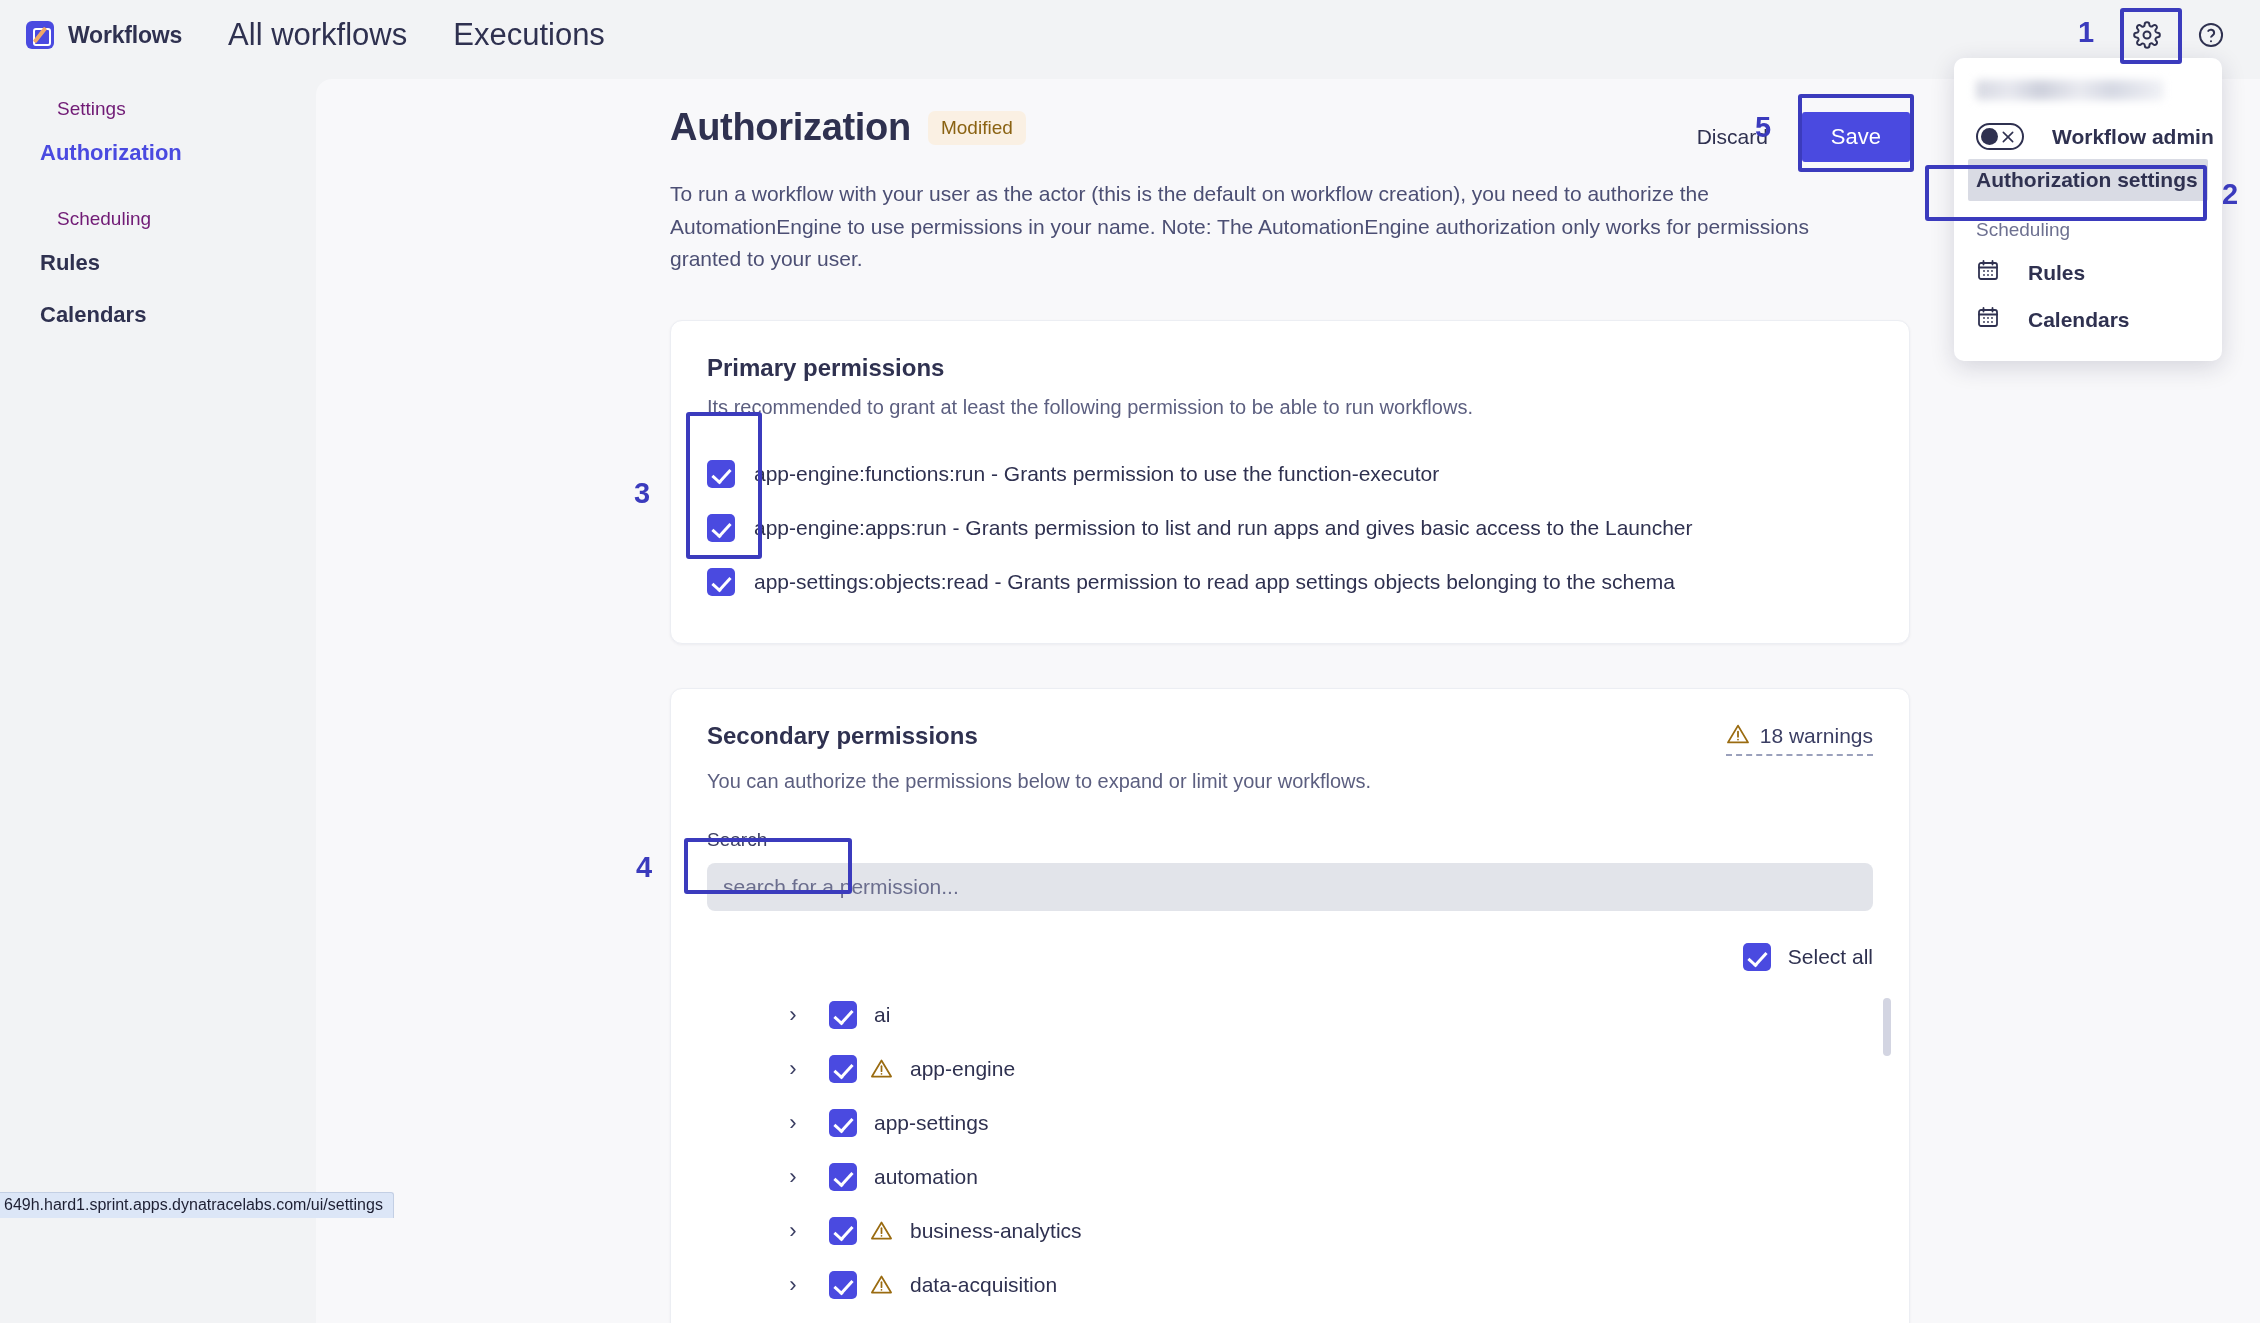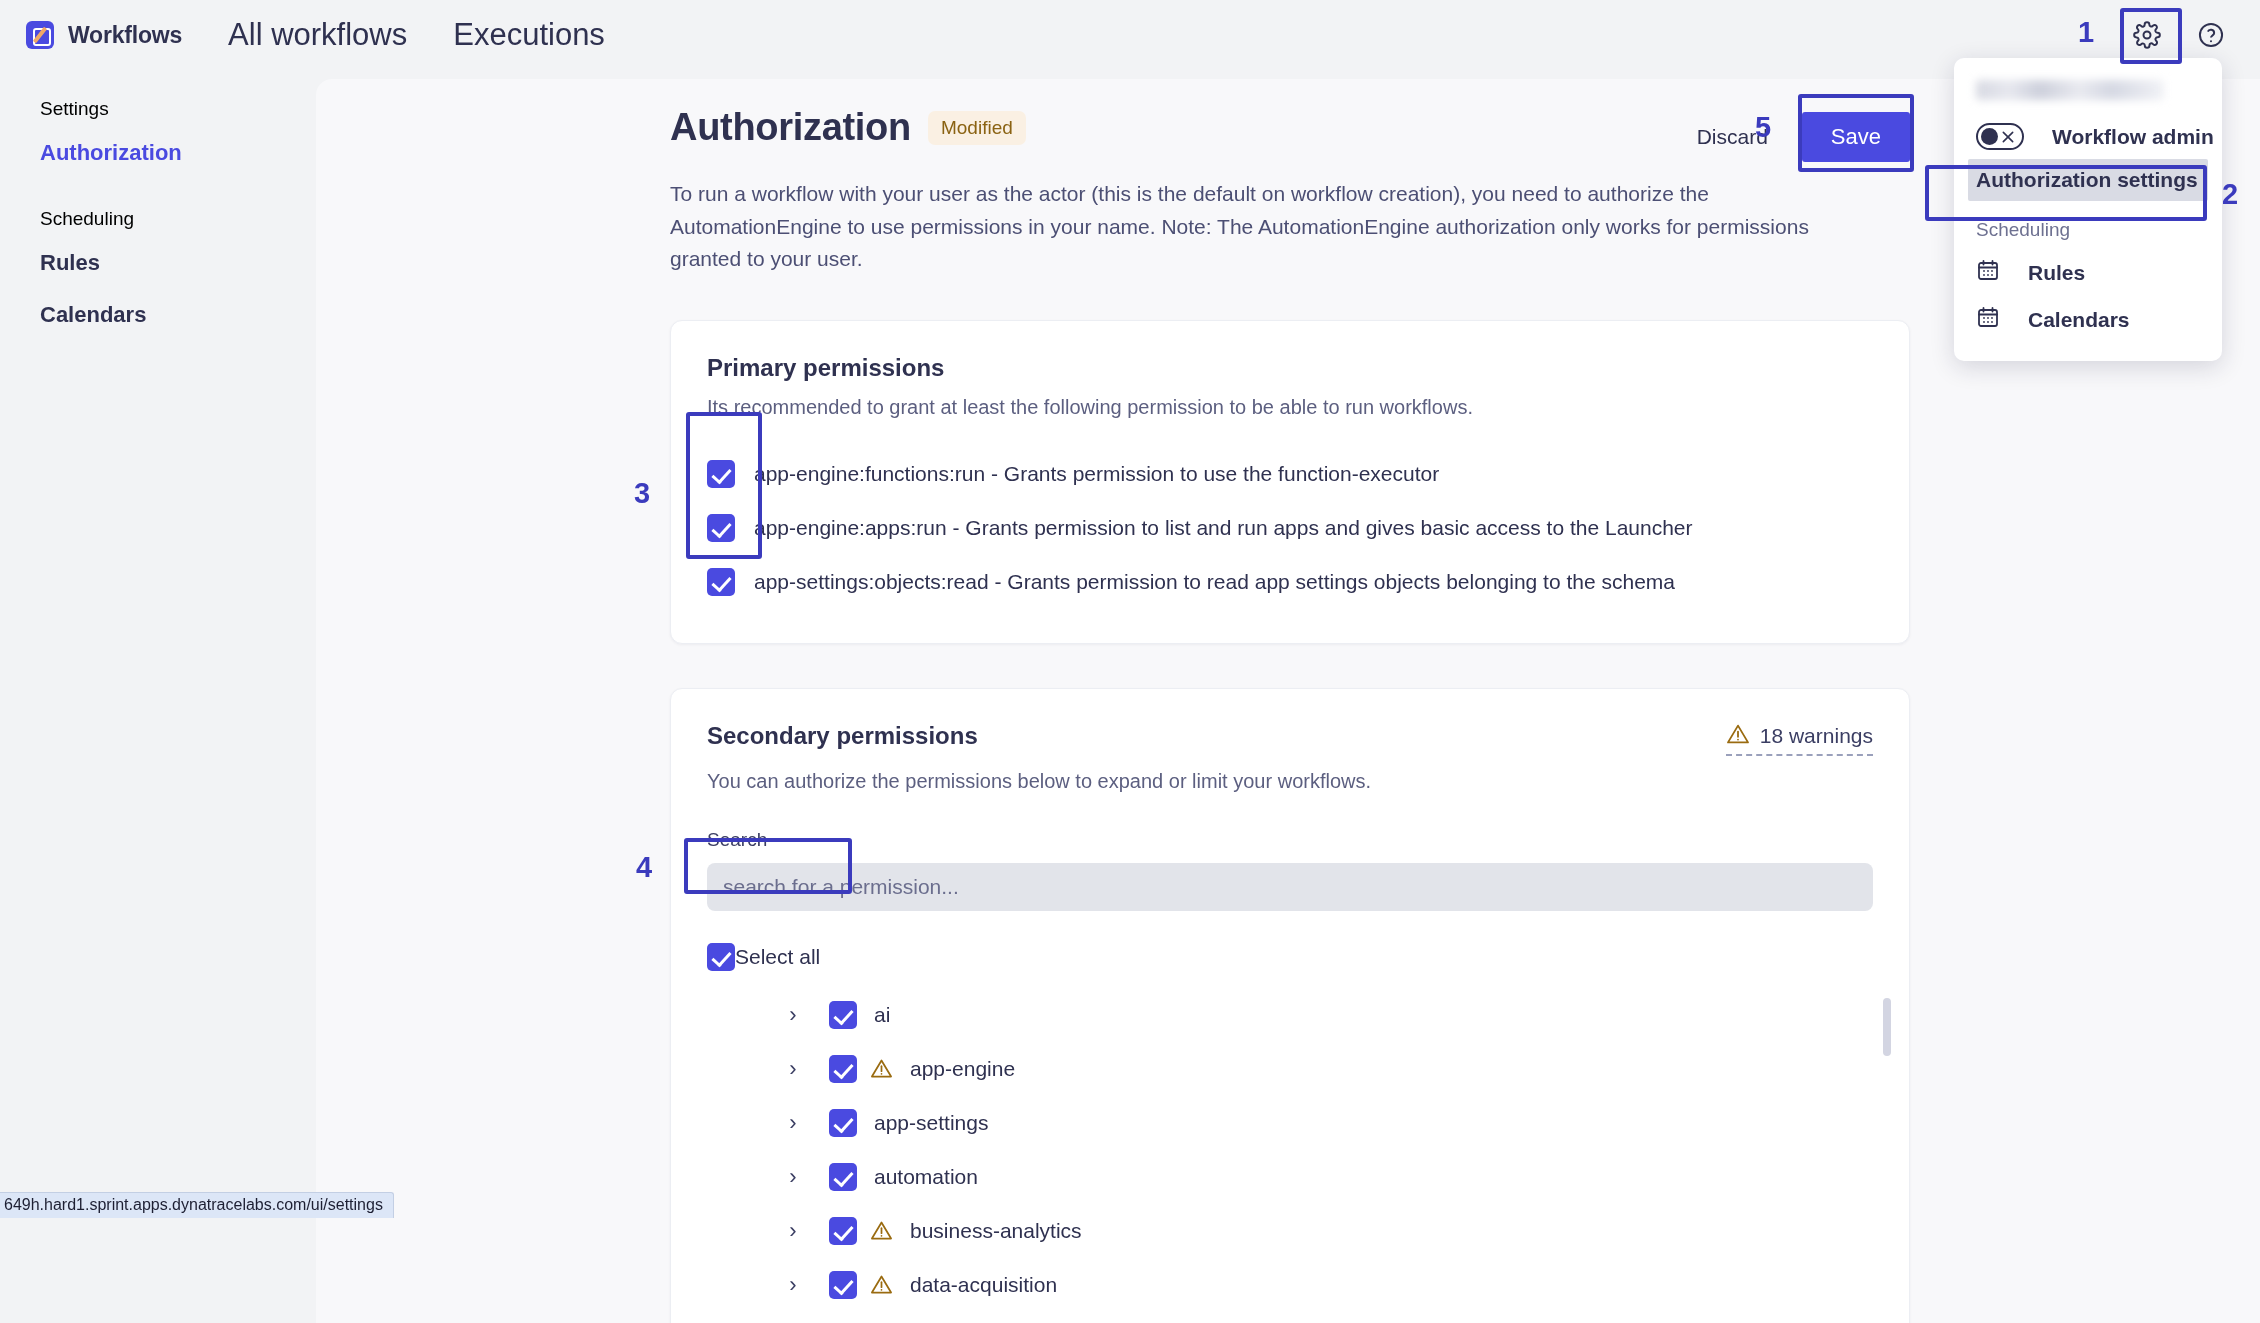--- a/index.html
+++ b/index.html
@@ -109,22 +109,23 @@
   .sidebar {
     position: absolute;
     left: 0; top: 70px;
     width: 316px;
     height: 1253px;
     background: #f2f3f5;
     padding: 28px 0 0 40px;
   }
   .side-group-label {
     font-size: 19px;
-    color: #000000;
+    color: #701a75;
     margin-bottom: 20px;
+    margin-left: 17px;
   }
   .side-item {
     font-size: 22px;
     font-weight: bold;
     color: #2f3150;
     margin-bottom: 26px;
   }
   .side-item.active { color: #4a4ae0; }
   .side-spacer { height: 16px; }
 
@@ -279,22 +280,24 @@
     padding: 0 16px;
     font-size: 21px;
     color: #2f3150;
     font-family: inherit;
   }
   .search-input::placeholder { color: #6b6e8e; }
 
   .selectall-row {
     display: flex;
     align-items: center;
+    gap: 17px;
     margin-top: 25px;
     height: 42px;
+    justify-content: flex-end;
   }
   .selectall-label {
     font-size: 21px;
     color: #2f3150;
   }
 
   
   .tree {
     margin-top: 10px;
     position: relative;

